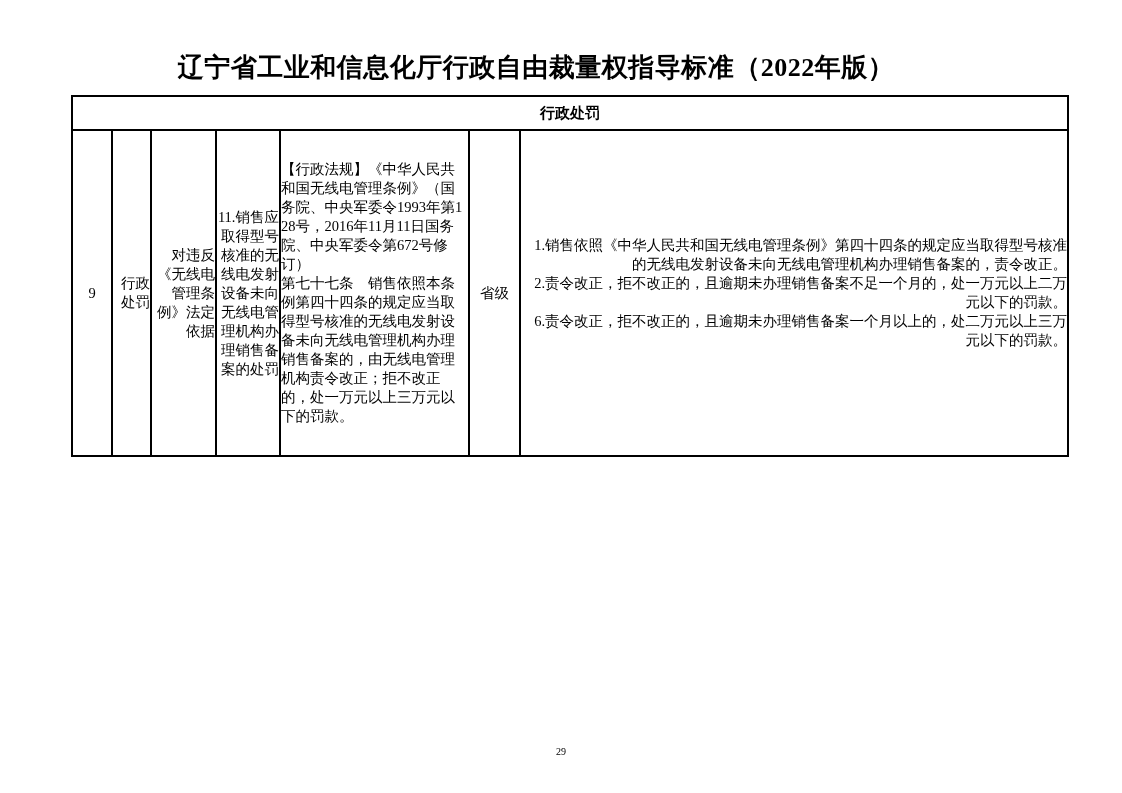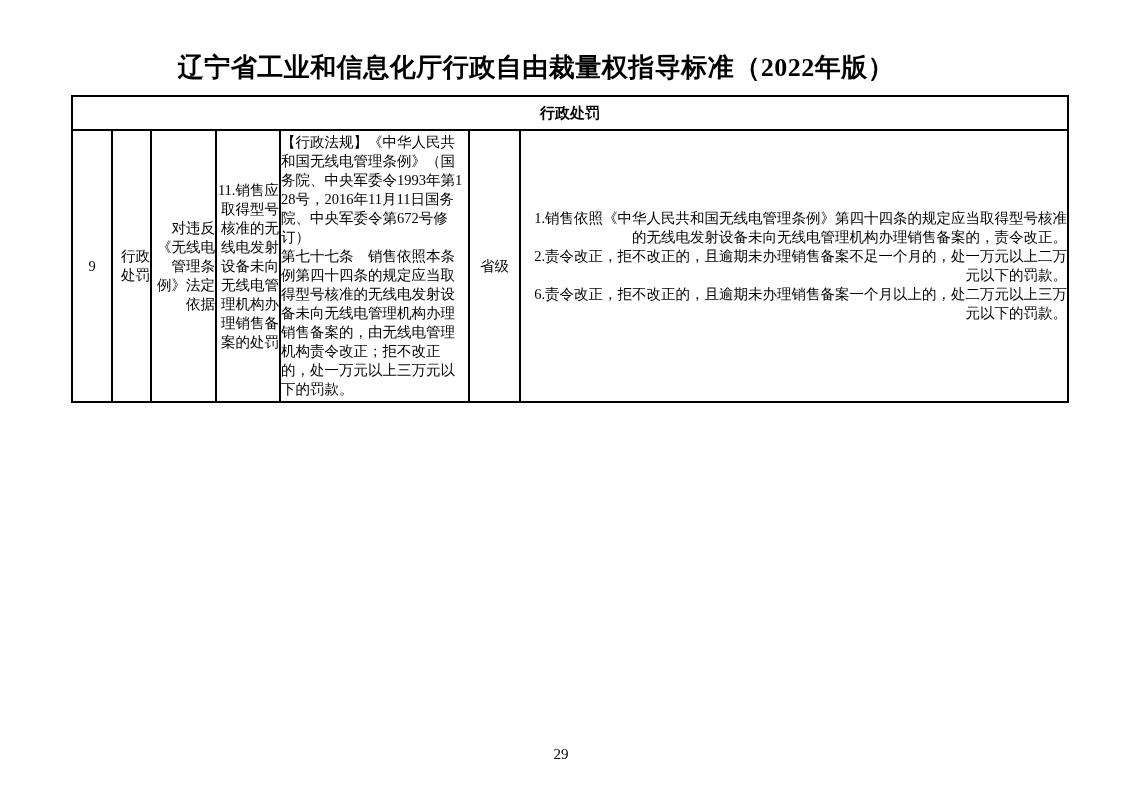--- a/index.html
+++ b/index.html
@@ -53,21 +53,21 @@
   }
   tr.header-row th {
     height: 48px;
     text-align: center;
     font-weight: bold;
     font-size: 15px;
     line-height: 21px;
     padding: 0 2px;
   }
   tr.data-row td {
-    height: 272px;
+    height: 326px;
   }
   td.c-center {
     text-align: center;
     padding: 0 1px;
   }
   td.c-wrap {
     text-align: right;
     padding: 0 1px;
   }
   td.c-legal {
@@ -80,21 +80,21 @@
   }
   td p {
     margin: 0;
   }
   .page-number {
     position: absolute;
     left: 0;
     top: 746px;
     width: 1122px;
     text-align: center;
-    font-size: 15px;
+    font-size: 10px;
   }
 </style>
 </head>
 <body>
 
 <div class="doc-title">辽宁省工业和信息化厅行政自由裁量权指导标准（2022年版）</div>
 
 <table class="main-table">
   <colgroup>
     <col style="width:40px">

